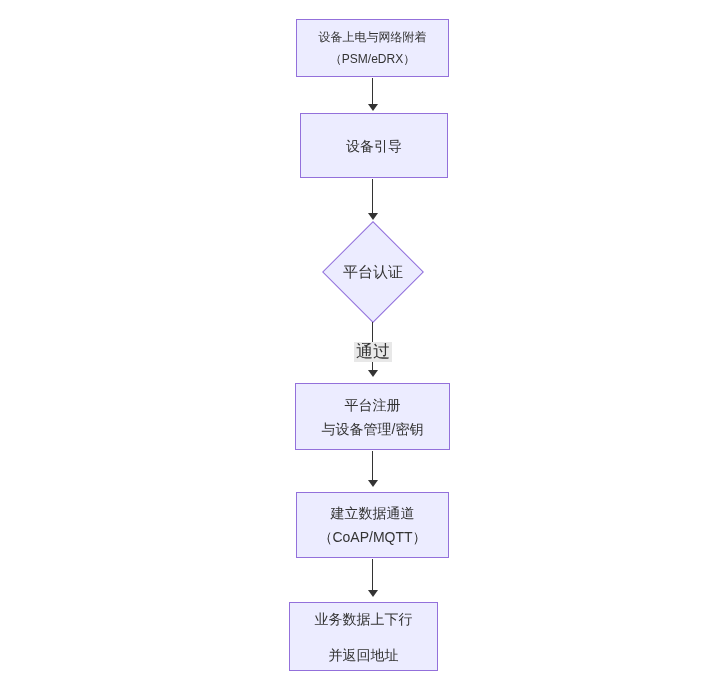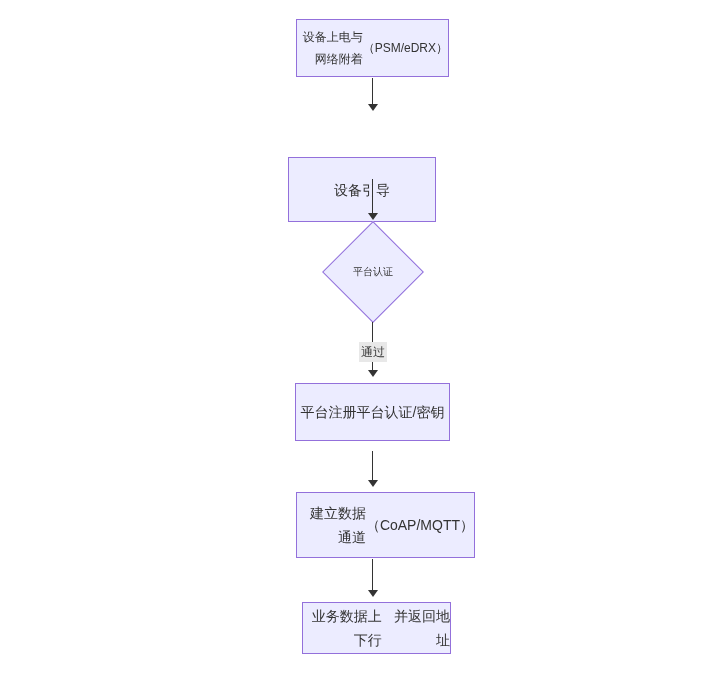--- a/index.html
+++ b/index.html
@@ -18,48 +18,48 @@
     font-family:"Liberation Sans","DejaVu Sans",sans-serif;
     color:var(--text);
     overflow:hidden;
   }
   .node{
     position:absolute;
     box-sizing:border-box;
     background:var(--node-fill);
     border:1px solid var(--node-border);
     display:flex;
-    flex-direction:row;
+    flex-direction:column;
     align-items:center;
     justify-content:center;
-    text-align:right;
+    text-align:left;
     font-size:14px;
     line-height:24px;
   }
   .node--small{font-size:12px;line-height:22px;}
   .n1{left:296px;top:19px;width:153px;height:58px;}
-  .n2{left:288px;top:113px;width:148px;height:65px;margin-top:44px;}
-  .n4{left:295px;top:383px;width:155px;height:58px;}
-  .n5{left:296px;top:492px;width:179px;height:66px;}
-  .n6{left:302px;top:602px;width:149px;height:52px;gap:12px;}
+  .n2{left:300px;top:113px;width:148px;height:65px;}
+  .n4{left:295px;top:383px;width:155px;height:67px;}
+  .n5{left:296px;top:492px;width:153px;height:66px;}
+  .n6{left:289px;top:602px;width:149px;height:69px;gap:12px;}
   .diamond-shape{
     position:absolute;
     left:337px;top:236px;
     width:72px;height:72px;
     box-sizing:border-box;
     background:var(--node-fill);
     border:1px solid var(--node-border);
     transform:rotate(45deg);
   }
   .diamond-label{
     position:absolute;
     left:313px;top:263px;
     width:120px;
     text-align:center;
-    font-size:10px;
+    font-size:15px;
     line-height:18px;
   }
   .edge-line{
     position:absolute;
     left:372px;
     width:1px;
     background:var(--edge-line);
   }
   .e1{top:78px;height:26px;}
   .e2{top:179px;height:34px;}
@@ -77,21 +77,21 @@
   .a1{top:104px;}
   .a2{top:213px;}
   .a3{top:370px;}
   .a4{top:480px;}
   .a5{top:590px;}
   .edge-label{
     position:absolute;
     left:373px;top:342px;
     transform:translateX(-50%);
     background:var(--edge-label-bg);
-    font-size:12px;
+    font-size:17px;
     line-height:20px;
     padding:0 2px;
     white-space:nowrap;
   }
 </style>
 </head>
 <body>
 
 <div class="canvas">
 
@@ -112,21 +112,21 @@
 
   <div class="diamond-shape"></div>
   <div class="diamond-label">平台认证</div>
 
   <div class="edge-line e3"></div>
   <div class="edge-label">通过</div>
   <div class="arrowhead a3"></div>
 
   <div class="node n4">
     <div>平台注册</div>
-    <div>平台认证/密钥</div>
+    <div>与设备管理/密钥</div>
   </div>
 
   <div class="edge-line e4"></div>
   <div class="arrowhead a4"></div>
 
   <div class="node n5">
     <div>建立数据通道</div>
     <div>（CoAP/MQTT）</div>
   </div>
 

